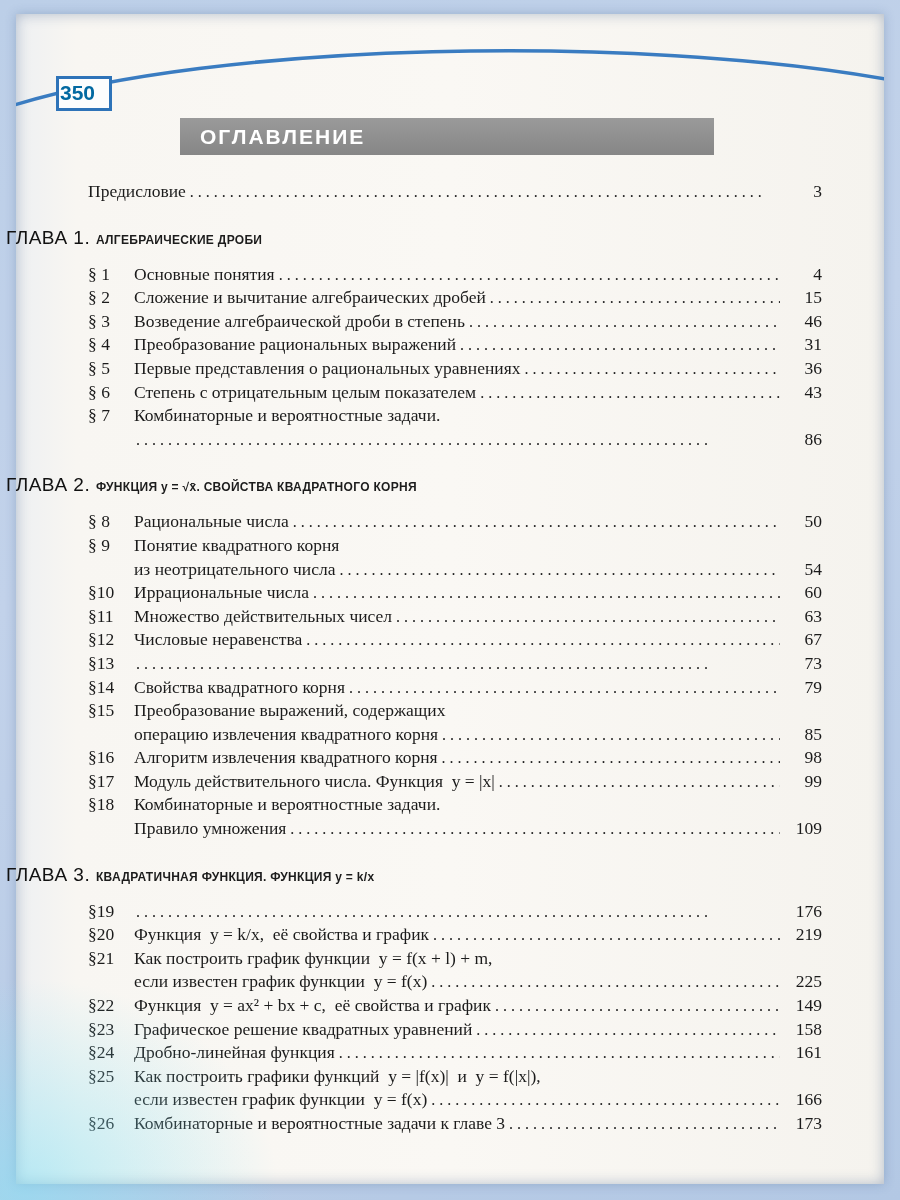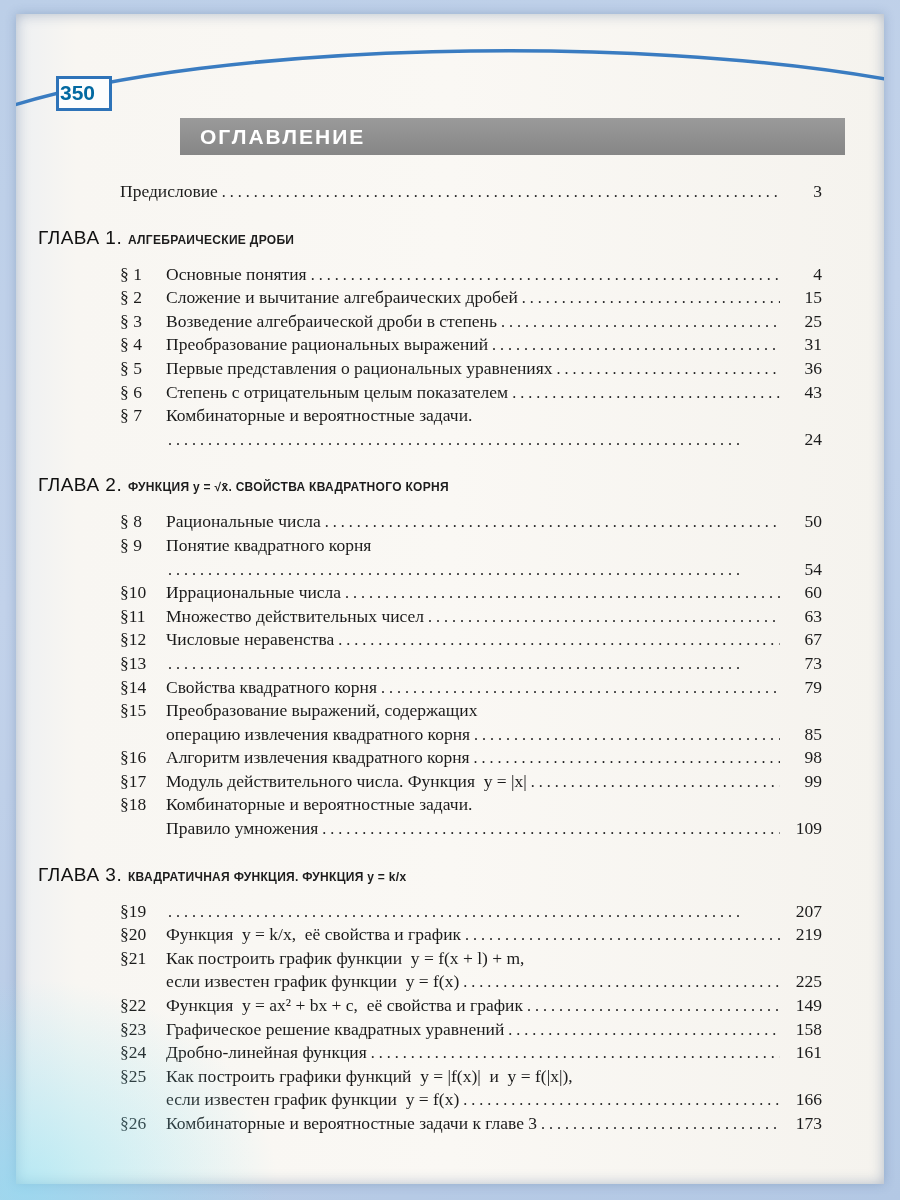--- a/index.html
+++ b/index.html
@@ -22,30 +22,30 @@
   .curve { position:absolute; left:0; top:0; width:100%; height:130px; }
 
   .badge {
     position:absolute; left:40px; top:30px;
     background:#fdfdfd; border:3px solid #2e73b8;
     padding:2px 14px 3px 1px;
     font-family:"Liberation Sans", sans-serif; font-weight:bold; font-size:21px; color:#0369a1;margin-top:32px;
   }
 
   .header-bar {
-    position:absolute; left:164px; top:104px; width:665px; height:37px;
+    position:absolute; left:164px; top:104px; width:534px; height:37px;
     background:linear-gradient(180deg,#9a9a9a,#868686);
     color:#ffffff; font-family:"Liberation Sans", sans-serif;
     font-weight:bold; font-size:21px; letter-spacing:2px;
     line-height:37px; padding-left:20px;
   }
 
   .toc {
     position:absolute; left:0; right:0; top:156px;
-    padding-left:104px; padding-right:62px;
+    padding-left:72px; padding-right:62px;
     font-size:17.5px; color:#1b1b1b;
   }
 
   .toc-item { display:flex; }
   .toc-item.preface { margin-top:10px; margin-bottom:4px; }
   .item-label { flex:0 0 46px; white-space:pre; line-height:23.6px; }
   .item-body { flex:1; display:block; min-width:0; }
   .line { display:flex; line-height:23.6px; }
   .line .txt { white-space:pre; padding-right:2px; }
   .dots { flex:1; min-width:10px; overflow:hidden; white-space:nowrap; margin:0 4px 0 2px; color:#222; }
@@ -111,21 +111,21 @@
               <span class="pg">15</span>
             </span>
           </span>
         </div>
         <div class="toc-item">
           <span class="item-label">§ 3</span>
           <span class="item-body">
             <span class="line">
               <span class="txt">Возведение алгебраической дроби в степень</span>
               <span class="dots"></span>
-              <span class="pg">25</span>
+              <span class="pg">46</span>
             </span>
           </span>
         </div>
         <div class="toc-item">
           <span class="item-label">§ 4</span>
           <span class="item-body">
             <span class="line">
               <span class="txt">Преобразование рациональных выражений</span>
               <span class="dots"></span>
               <span class="pg">31</span>
@@ -153,21 +153,21 @@
           </span>
         </div>
         <div class="toc-item">
           <span class="item-label">§ 7</span>
           <span class="item-body">
             <span class="line">
               <span class="txt">Комбинаторные и вероятностные задачи.</span>
             </span>
             <span class="line">
               <span class="dots"></span>
-              <span class="pg">24</span>
+              <span class="pg">86</span>
             </span>
           </span>
         </div>
         <div class="chapter"><span class="ch-label">ГЛАВА 2. </span><span class="ch-title">ФУНКЦИЯ  y = √x̄.  СВОЙСТВА КВАДРАТНОГО КОРНЯ</span></div>
         <div class="toc-item">
           <span class="item-label">§ 8</span>
           <span class="item-body">
             <span class="line">
               <span class="txt">Рациональные числа</span>
               <span class="dots"></span>
@@ -175,20 +175,21 @@
             </span>
           </span>
         </div>
         <div class="toc-item">
           <span class="item-label">§ 9</span>
           <span class="item-body">
             <span class="line">
               <span class="txt">Понятие квадратного корня</span>
             </span>
             <span class="line">
+              <span class="txt">из неотрицательного числа</span>
               <span class="dots"></span>
               <span class="pg">54</span>
             </span>
           </span>
         </div>
         <div class="toc-item">
           <span class="item-label">§10</span>
           <span class="item-body">
             <span class="line">
               <span class="txt">Иррациональные числа</span>
@@ -281,21 +282,21 @@
               <span class="pg">109</span>
             </span>
           </span>
         </div>
         <div class="chapter"><span class="ch-label">ГЛАВА 3. </span><span class="ch-title">КВАДРАТИЧНАЯ ФУНКЦИЯ. ФУНКЦИЯ  y = k/x</span></div>
         <div class="toc-item">
           <span class="item-label">§19</span>
           <span class="item-body">
             <span class="line">
               <span class="dots"></span>
-              <span class="pg">207</span>
+              <span class="pg">176</span>
             </span>
           </span>
         </div>
         <div class="toc-item">
           <span class="item-label">§20</span>
           <span class="item-body">
             <span class="line">
               <span class="txt">Функция  y = k/x,  её свойства и график</span>
               <span class="dots"></span>
               <span class="pg">219</span>

